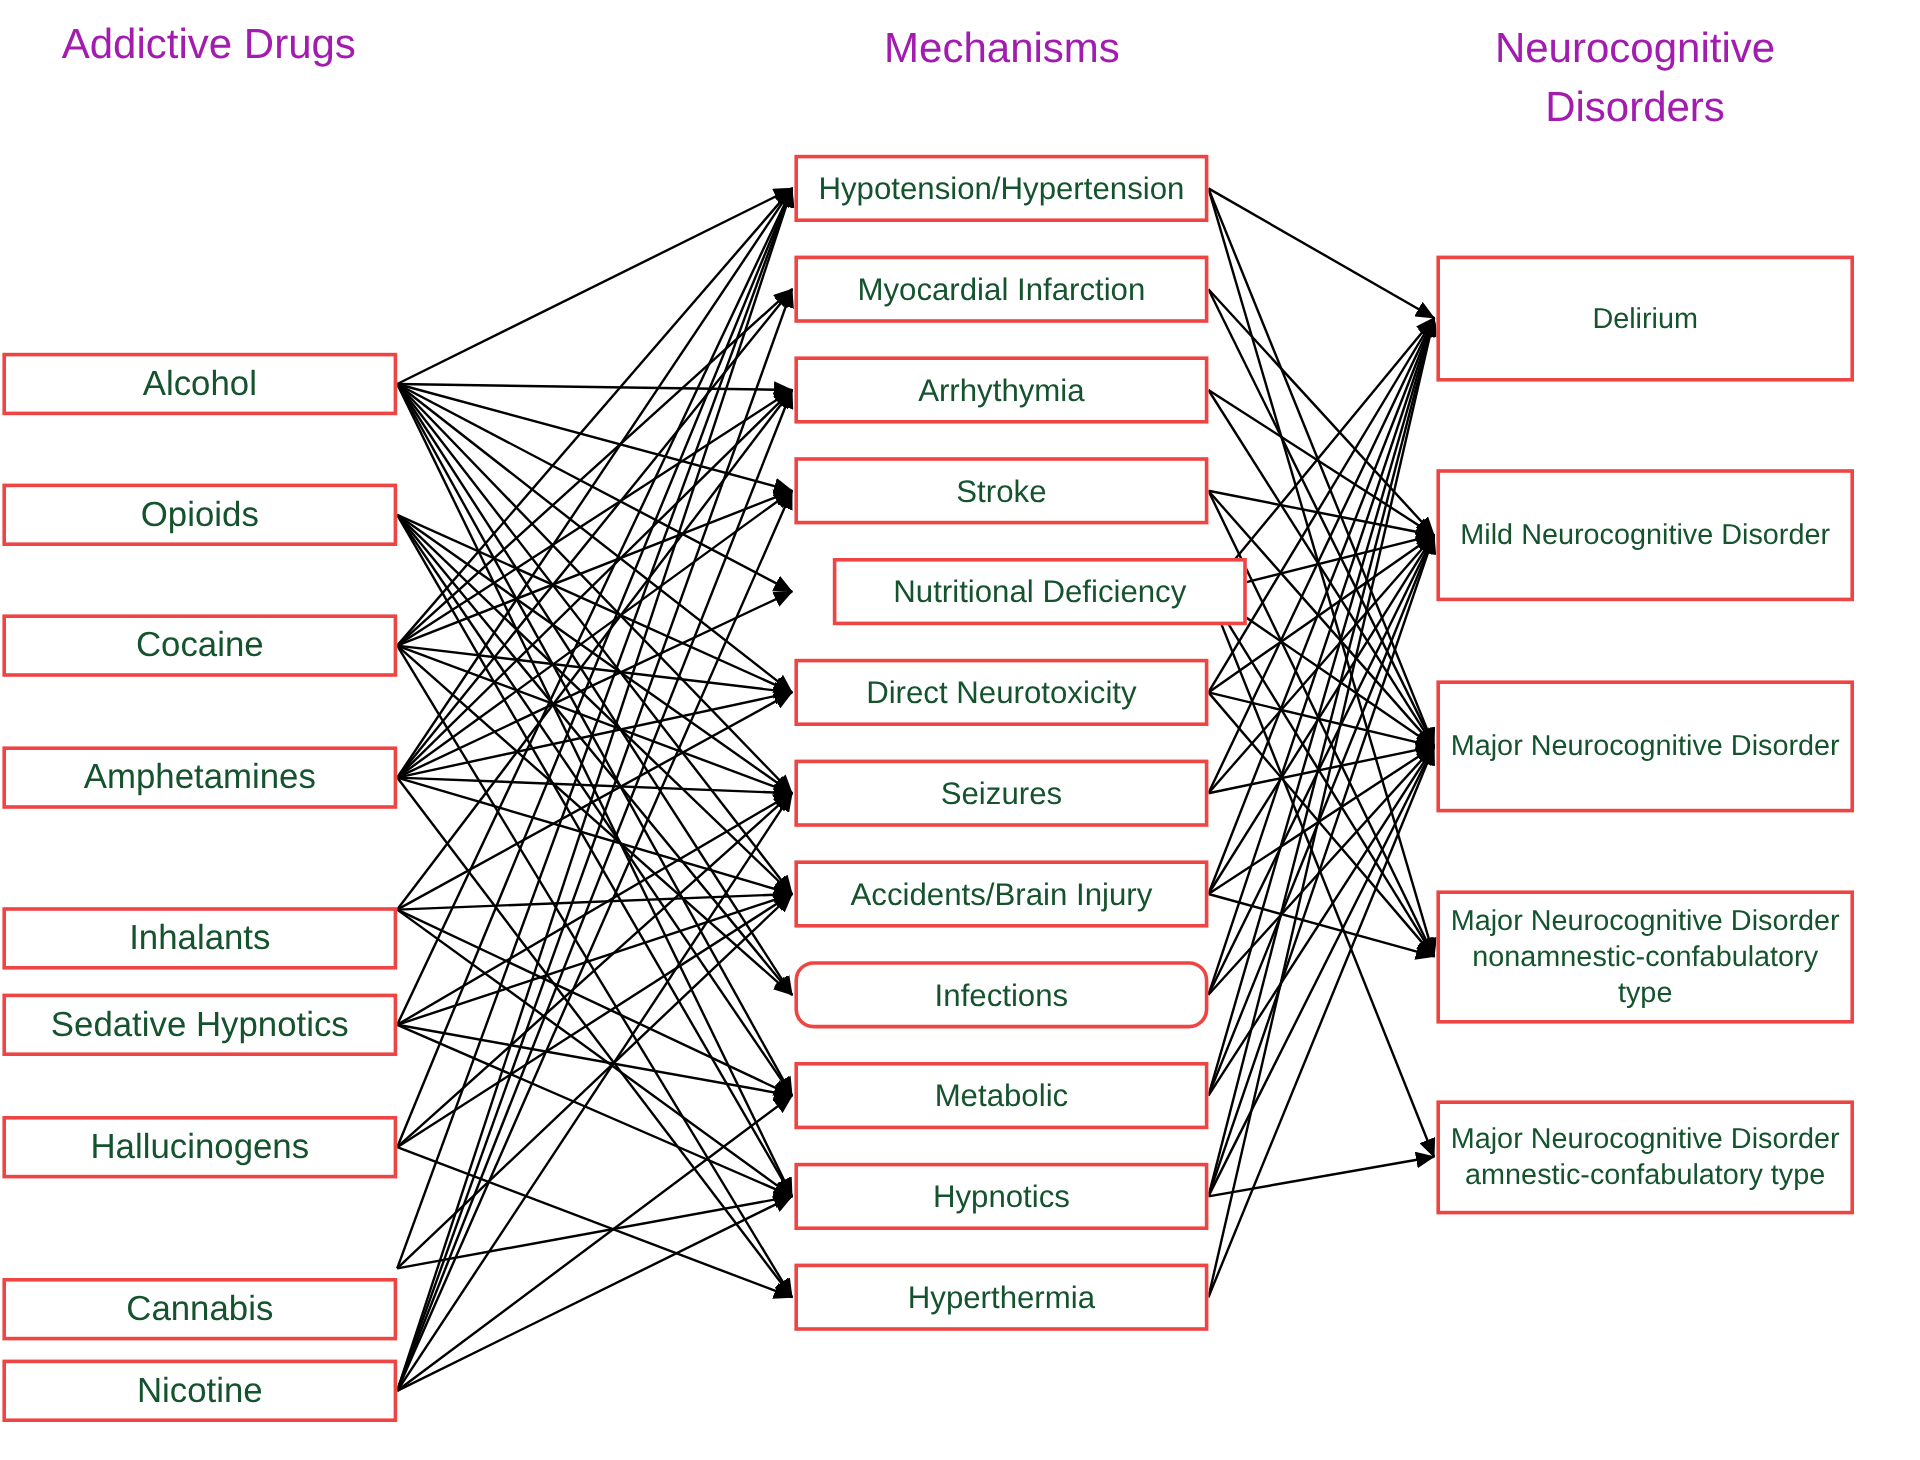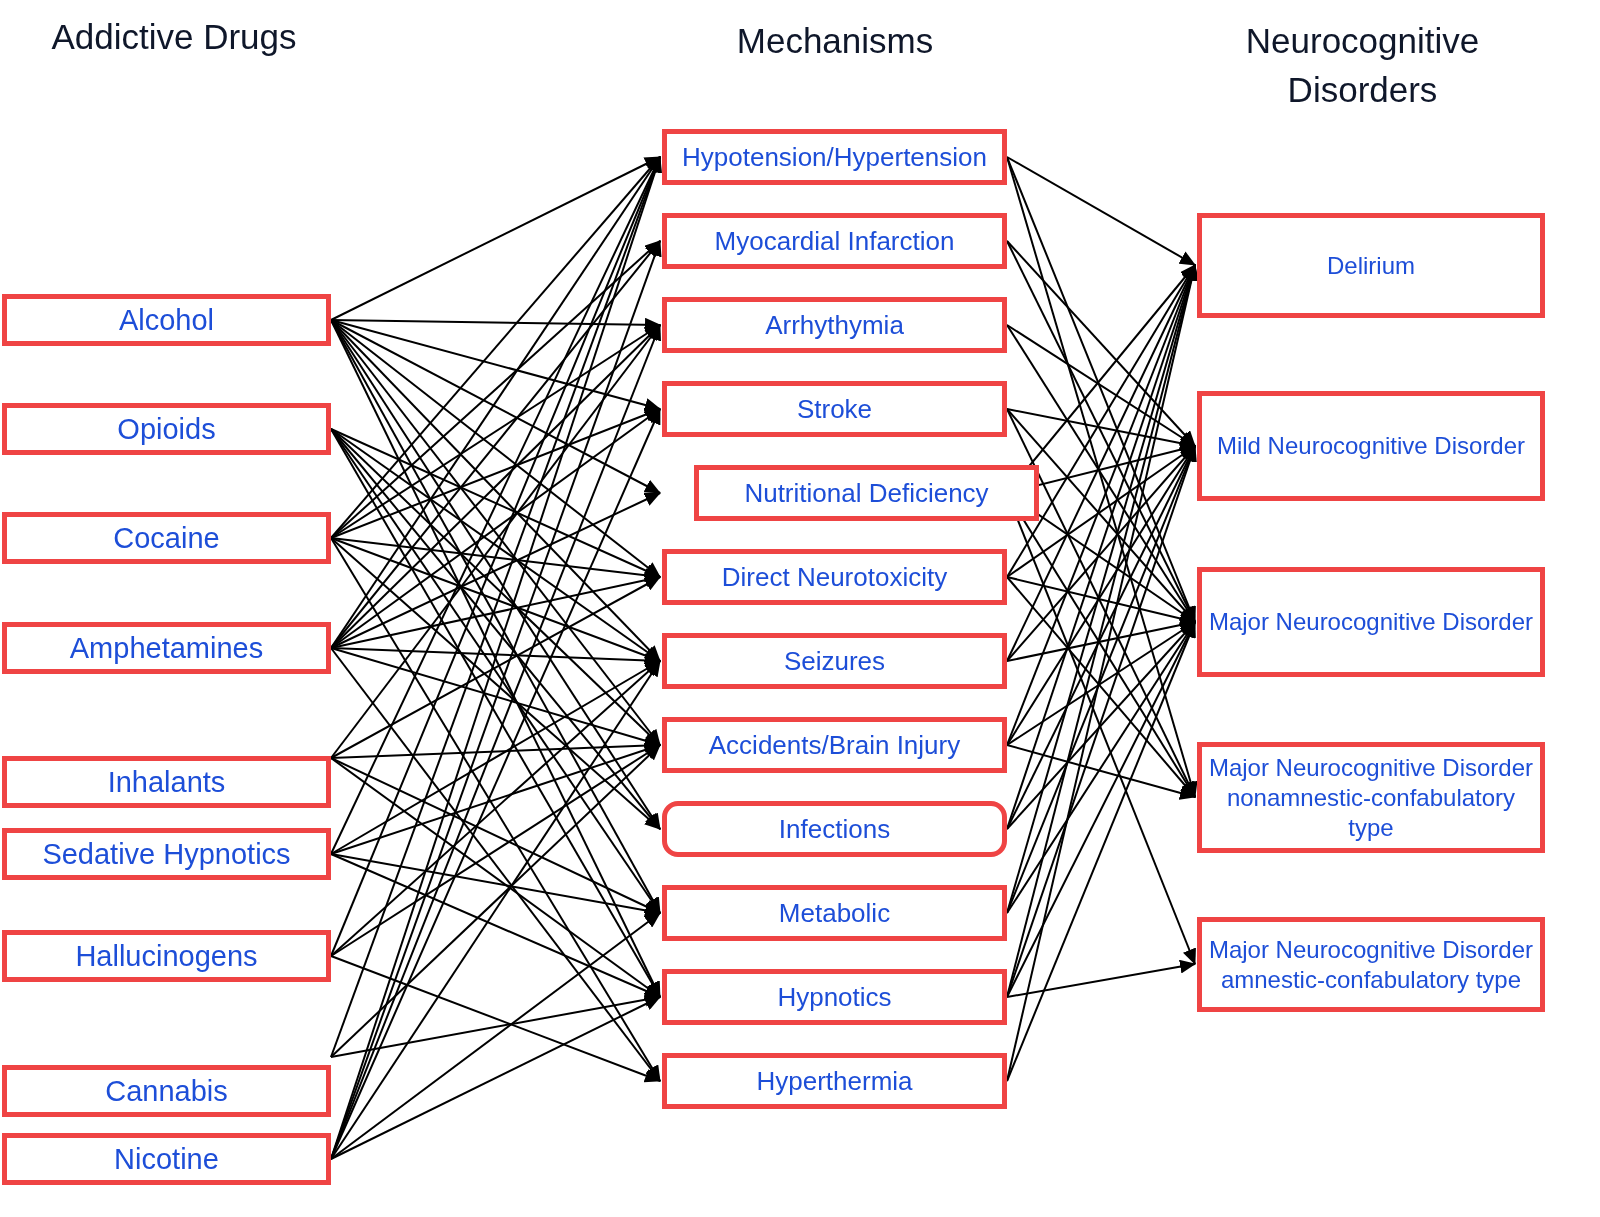--- a/index.html
+++ b/index.html
@@ -1,25 +1,25 @@
 <!DOCTYPE html>
 <html><head>
 <meta charset="utf-8">
 <style>
   html,body{margin:0;padding:0;background:#ffffff;}
   #canvas{position:relative;width:1600px;height:1217px;background:#ffffff;
           font-family:"Liberation Sans","DejaVu Sans",sans-serif;overflow:hidden;}
   #edges{position:absolute;left:0;top:0;width:1600px;height:1217px;z-index:1;}
-  .node{position:absolute;box-sizing:border-box;background:#ffffff;border:5px solid #ef4444;
+  .node{position:absolute;box-sizing:border-box;background:#ffffff;border:3px solid #ef4444;
         display:flex;align-items:center;justify-content:center;text-align:center;
-        color:#1d4ed8;z-index:2;white-space:pre-line;line-height:1.25;}
+        color:#14532d;z-index:2;white-space:pre-line;line-height:1.25;}
   .drug-node{left:2px;width:329px;height:52px;font-size:29px;}
   .mech-node{left:662px;width:345px;height:56px;font-size:26px;}
   .dis-node{left:1197px;width:348px;font-size:24px;}
-  .col-header{position:absolute;z-index:3;color:#0f172a;text-align:center;
+  .col-header{position:absolute;z-index:3;color:#a21caf;text-align:center;
               font-size:35px;white-space:pre-line;line-height:1.4;}
   #hdr-drugs{left:0px;top:12px;width:348px;}
   #hdr-mechs{left:650px;top:16px;width:370px;}
   #hdr-dis{left:1175px;top:16px;width:375px;}
 </style>
 </head>
 <body>
 
 <div id="canvas">
   <svg id="edges" viewBox="0 0 1600 1217" xmlns="http://www.w3.org/2000/svg">

